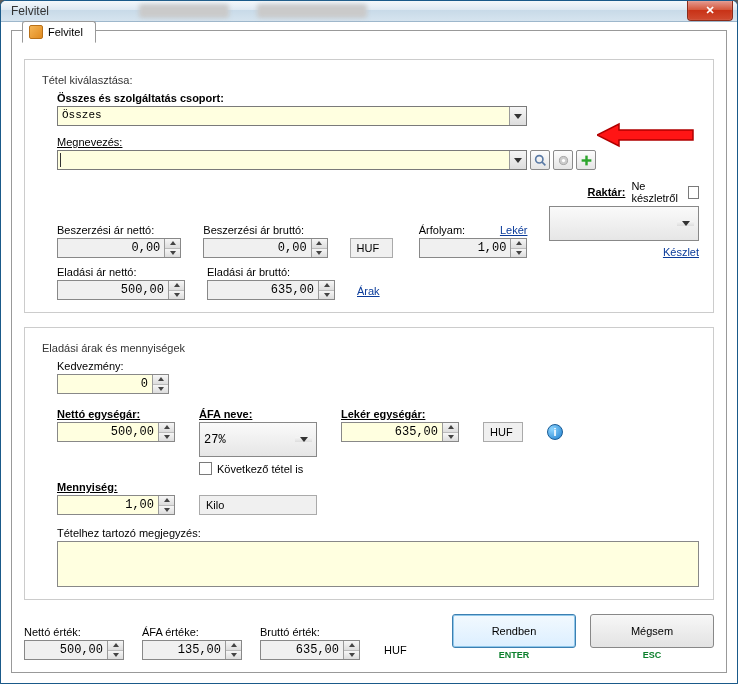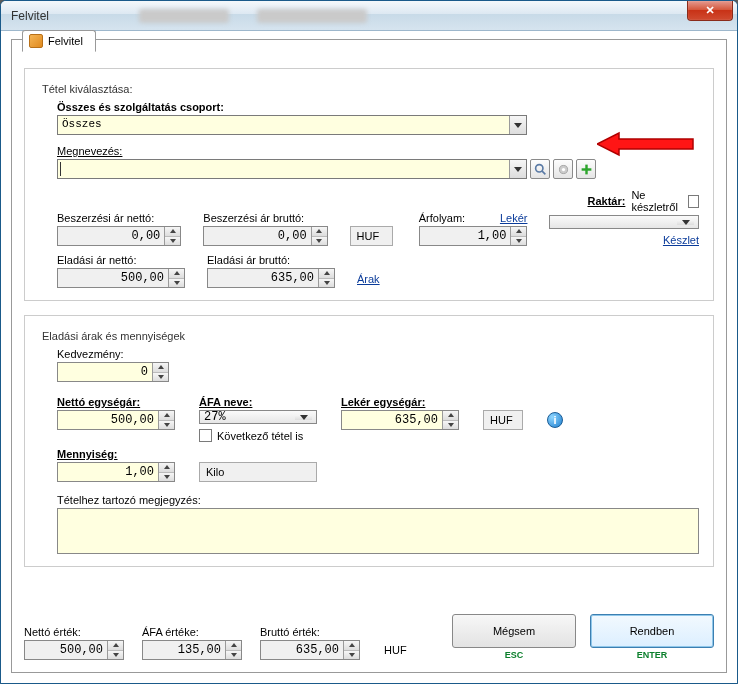--- a/index.html
+++ b/index.html
@@ -139,21 +139,21 @@
   .icon-btn {
     width: 20px; height: 20px;
     border: 1px solid #8a8a8a;
     background: linear-gradient(#fdfdfd,#e5e5e5);
     display:flex;align-items:center;justify-content:center;
     border-radius: 2px;
   }
   .select {
     border: 1px solid #888;
     background: linear-gradient(#fafafa,#e6e6e6);
-    height: 14px; display:flex;align-items:center;
+    height: 35px; display:flex;align-items:center;
     padding: 2px 4px;
   }
   .select .combo-btn{border:none;margin-left:auto;}
   .textarea {
     border: 1px solid #888; background: #ffffe0;
     min-height: 46px; width: 100%;
   }
   .checkbox {
     width: 13px; height: 13px; border: 1px solid #7a7a7a; background:#fff;
     display:inline-block; vertical-align:middle;
@@ -506,29 +506,29 @@
                 </div>
               </div>
           </div>
         </div>
         <div class="plain-box" style="width:44px;background:#fff;border:none;">
             <span>HUF</span>
           </div>
 
         <div style="margin-left:auto; display:flex; gap:14px;">
           <div class="col">
+            <div class="big-btn primary">
+                <span>Rendben</span>
+              </div>
+            <div class="shortcut green">ENTER</div>
+          </div>
+          <div class="col">
             <div class="big-btn">
                 <span>Mégsem</span>
               </div>
             <div class="shortcut green">ESC</div>
-          </div>
-          <div class="col">
-            <div class="big-btn primary">
-                <span>Rendben</span>
-              </div>
-            <div class="shortcut green">ENTER</div>
           </div>
         </div>
       </div>
 
     </div>
   </div>
 </div>
 
 </body></html>

